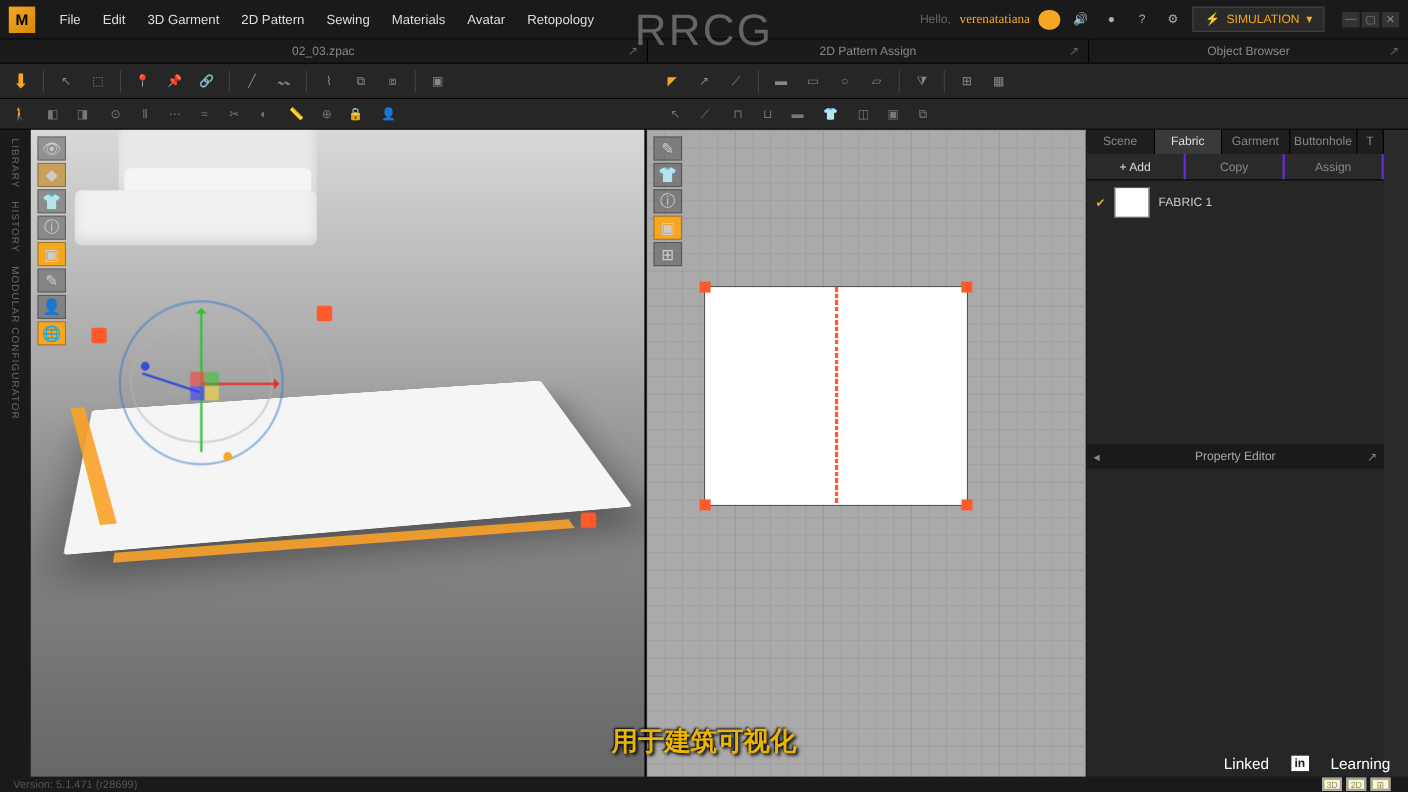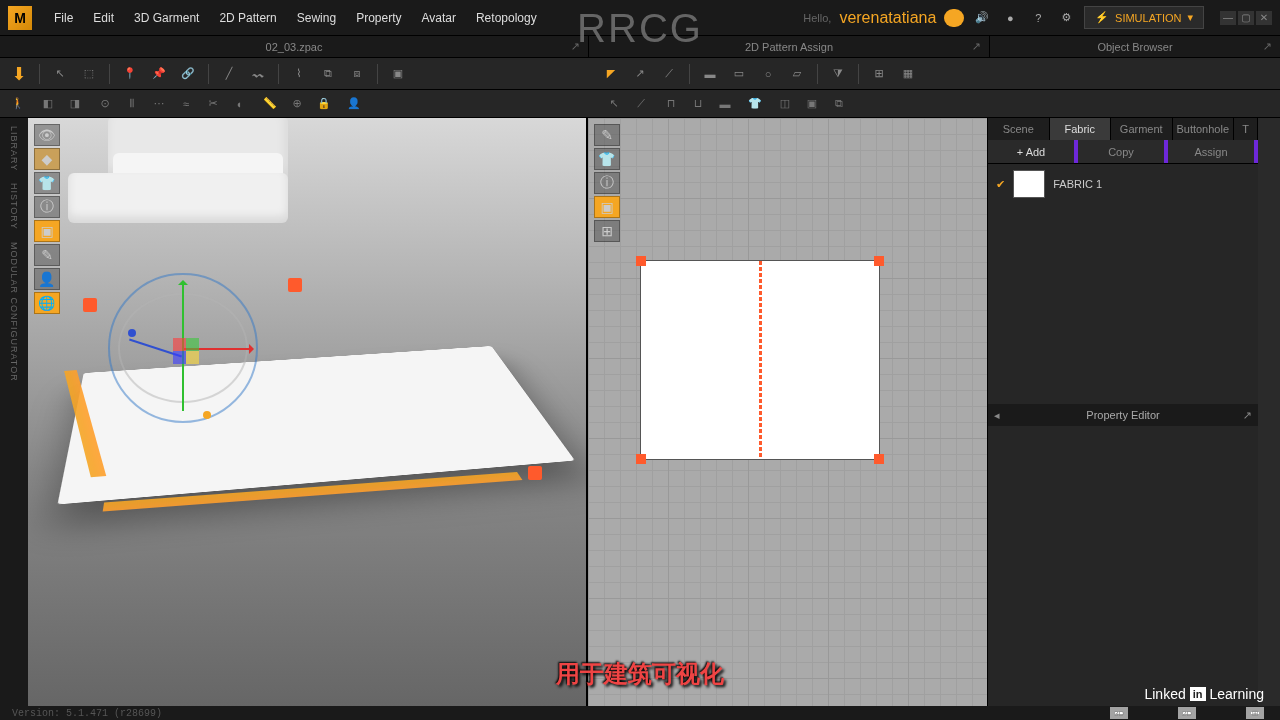--- a/index.html
+++ b/index.html
@@ -3,21 +3,21 @@
 <meta charset="utf-8">
 <style>
 * { margin: 0; padding: 0; box-sizing: border-box; font-family: Arial, sans-serif; }
 body { background: #2a2a2a; color: #ccc; width: 1280px; height: 720px; overflow: hidden; position: relative; font-size: 11px; }
 
 
 .menubar { height: 36px; background: #1a1a1a; display: flex; align-items: center; padding: 0 8px; border-bottom: 1px solid #000; }
 .logo { width: 24px; height: 24px; background: linear-gradient(135deg, #f5a623, #d48806); margin-right: 12px; display:flex; align-items:center; justify-content:center; color:#000; font-weight:bold; font-size:14px; }
 .menubar .menu-item { padding: 0 10px; color: #ddd; cursor: pointer; font-size: 12px; }
 .menubar .right-area { margin-left: auto; display: flex; align-items: center; gap: 8px; }
-.user-name { color: #f5a623; font-size: 16px; }
+.user-name { color: #f5a623; font-size: 12px; font-family: Liberation Serif, serif; }
 .sim-btn { background: #2a2a2a; border: 1px solid #444; padding: 4px 10px; color: #f5a623; display:flex; align-items:center; gap:6px; }
 .sim-btn .bolt { color: #f5a623; }
 .top-icon { width: 20px; height: 20px; display: flex; align-items: center; justify-content: center; color: #aaa; cursor:pointer; }
 .cloud-icon { background: #f5a623; border-radius: 10px; width: 26px; height: 18px; }
 
 
 .window-controls { display: flex; gap: 2px; margin-left: 8px; }
 .window-controls div { width: 16px; height: 14px; background: #333; display:flex; align-items:center; justify-content:center; color:#888; font-size:10px; cursor:pointer; }
 
 
@@ -106,60 +106,60 @@
 .pattern-dot.tr { right:-5px; top:-5px; }
 .pattern-dot.bl { left:-5px; bottom:-5px; }
 .pattern-dot.br { right:-5px; bottom:-5px; }
 
 
 .right-panel { width: 270px; background: #262626; display: flex; flex-direction: column; }
 .ob-tabs { display: flex; background: #1e1e1e; height: 22px; }
 .ob-tab { flex:1; display:flex; align-items:center; justify-content:center; color:#888; font-size: 11px; border-right: 1px solid #000; cursor:pointer; }
 .ob-tab.active { background: #3a3a3a; color: #ddd; }
 .ob-actions { display:flex; height: 24px; background: #2a2a2a; border-bottom: 1px solid #000; }
-.ob-action { flex:1; display:flex; align-items:center; justify-content:center; color:#888; font-size:11px; border-right:4px solid #6d28d9; cursor:pointer; }
+.ob-action { flex:1; display:flex; align-items:center; justify-content:center; color:#888; font-size:11px; border-right:2px solid #6d28d9; cursor:pointer; }
 .ob-action.add { color: #ddd; }
 .ob-item { display:flex; align-items:center; padding: 6px 8px; gap: 8px; }
 .ob-item .check { color: #f5a623; }
 .ob-item .swatch { width: 32px; height: 28px; background: #fff; border: 1px solid #555; }
 .ob-item .name { color: #ccc; font-size: 11px; }
 
 .prop-header { height: 22px; background: #1a1a1a; display:flex; align-items:center; justify-content:center; color:#aaa; font-size:11px; margin-top: 200px; position:relative; }
 .prop-collapse { position:absolute; left: 6px; color:#888; }
 .prop-header .popout { position:absolute; right: 6px; color:#888; }
 
 
 .status-bar { position:absolute; bottom: 0; left:0; right:0; height: 14px; background: #1a1a1a; display:flex; align-items:center; padding: 0 12px; }
-.status-bar .version { color: #555; font-size: 10px; font-family: Liberation Mono, monospace; }
+.status-bar .version { color: #555; font-size: 10px; }
 .status-bar .view-modes { margin-left:auto; display:flex; gap:4px; margin-right: 4px; }
-.status-bar .vm { width:18px; height:12px; background:#ffffff; border:5px solid #a3a3a3; display:flex; align-items:center; justify-content:center; color:#888; font-size:8px; cursor:pointer;margin-left:46px; }
+.status-bar .vm { width:18px; height:12px; background:#fef9c3; border:2px solid #a3a3a3; display:flex; align-items:center; justify-content:center; color:#888; font-size:8px; cursor:pointer; }
 
 
 .subtitle { position:absolute; bottom: 30px; left: 50%; transform: translateX(-50%); text-align:center; pointer-events:none; }
-.subtitle .cn { color:#ef4444; font-size: 24px; font-weight:bold; text-shadow: 2px 2px 3px #000, -1px -1px 2px #000; }
+.subtitle .cn { color:#eab308; font-size: 24px; font-weight:bold; text-shadow: 2px 2px 3px #000, -1px -1px 2px #000; }
 .subtitle .en { color:#fff; font-size: 22px; font-family: Georgia, serif; font-style:italic; text-shadow: 2px 2px 3px #000, -1px -1px 2px #000; margin-top: 2px; }
 
 
-.lil-mark { position:absolute; right: 16px; bottom: 18px; color: #fff; font-size: 14px; display:flex; align-items:center; gap:4px; }
+.lil-mark { position:absolute; right: 16px; bottom: 18px; color: #fff; font-size: 14px; display:flex; align-items:center; gap:20px; }
 .lil-mark .box { background:#fff; color:#222; padding: 1px 3px; font-weight:bold; font-size: 11px; }
 
 
 .rrcg { position:absolute; top: 6px; left: 50%; transform:translateX(-50%); color: rgba(120,120,120,0.8); font-size: 40px; font-weight: normal; letter-spacing: 2px; pointer-events:none; }
 </style>
 </head>
 <body>
 
 <div class="menubar">
   <div class="logo">M</div>
   <div class="menu-item">File</div>
   <div class="menu-item">Edit</div>
   <div class="menu-item">3D Garment</div>
   <div class="menu-item">2D Pattern</div>
   <div class="menu-item">Sewing</div>
-  <div class="menu-item">Property</div>
+  <div class="menu-item">Materials</div>
   <div class="menu-item">Avatar</div>
   <div class="menu-item">Retopology</div>
 
   <div class="right-area">
     <span style="color:#666">Hello,</span>
     <span class="user-name">verenatatiana</span>
     <div class="top-icon">
         <div class="cloud-icon"></div>
       </div>
     <div class="top-icon">🔊</div>

